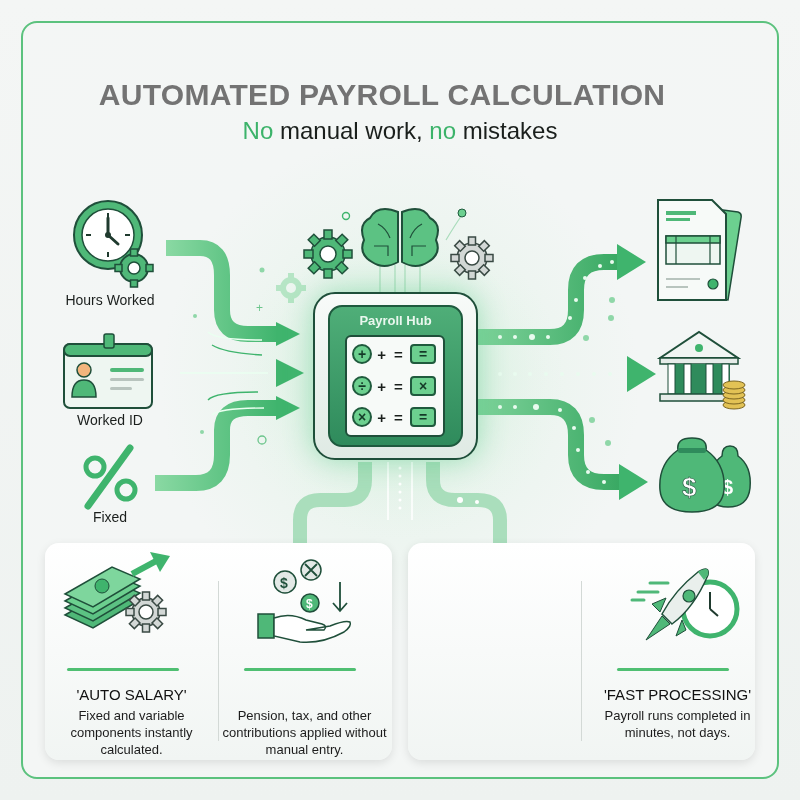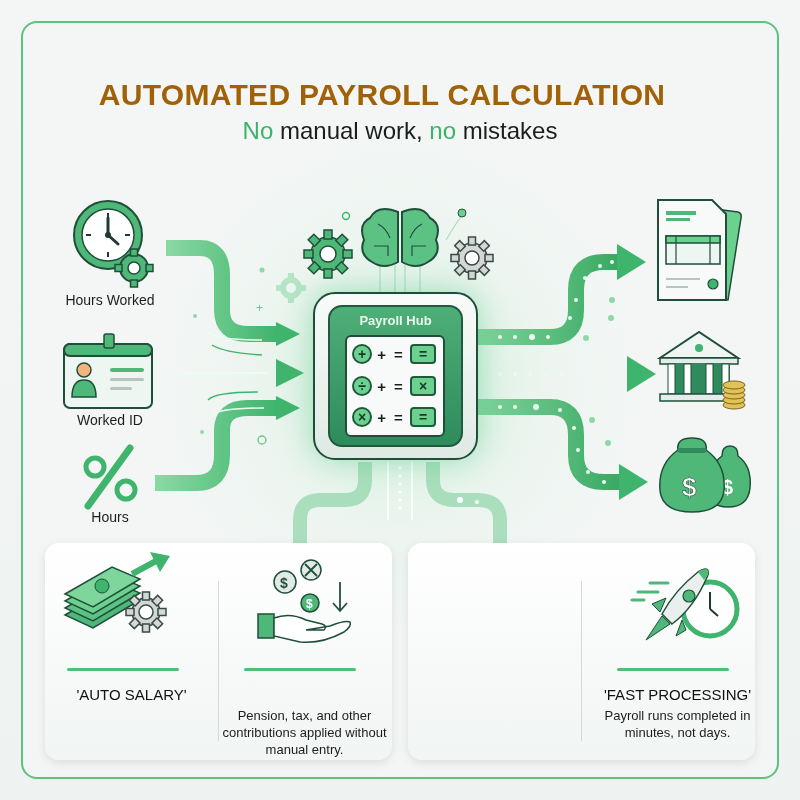--- a/index.html
+++ b/index.html
@@ -9,21 +9,21 @@
     font-family: "Liberation Sans", "DejaVu Sans", sans-serif;
     position: relative;
   }
   .frame {
     position: absolute; left: 21px; top: 21px; width: 758px; height: 758px;
     border: 2px solid #5cc27e; border-radius: 16px;
     background: radial-gradient(ellipse at 50% 48%, #e3f3e8 0%, #f3f6f5 45%, #f4f6f5 100%);
   }
   .title {
     position: absolute; left: 0; width: 764px; top: 78px; text-align: center;
-    font-weight: 700; font-size: 30px; color: #a16207; letter-spacing: 0.3px;
+    font-weight: 700; font-size: 30px; color: #737373; letter-spacing: 0.3px;
   }
   .subtitle {
     position: absolute; left: 0; width: 800px; top: 117px; text-align: center;
     font-size: 24px; color: #1a1f1c;
   }
   .subtitle .hl { color: #3cb36a; }
 
   .input-label, .abs { position: absolute; }
   .input-label { font-size: 14px; color: #1b1f1d; text-align: center; }
 
@@ -243,21 +243,21 @@
 
   <g>
     <circle cx="95" cy="467" r="9" fill="none" stroke="#3fb46d" stroke-width="5"></circle>
     <circle cx="126" cy="490" r="9" fill="none" stroke="#3fb46d" stroke-width="5"></circle>
     <line x1="130" y1="448" x2="88" y2="506" stroke="#3fb46d" stroke-width="7" stroke-linecap="round"></line>
   </g>
 </svg>
 
 <div class="input-label" style="left:40px;top:292px;width:140px;">Hours Worked</div>
 <div class="input-label" style="left:40px;top:412px;width:140px;">Worked ID</div>
-<div class="input-label" style="left:40px;top:509px;width:140px;">Hours</div>
+<div class="input-label" style="left:40px;top:509px;width:140px;">Fixed</div>
 
 <svg class="layer" width="800" height="800">
   <g transform="translate(328,254)">
     <g fill="#4fb878" stroke="#1f4f3a" stroke-width="1.5">
       <circle r="17"></circle>
       <rect x="-4" y="-24" width="8" height="9"></rect>
         <rect x="-4" y="15" width="8" height="9"></rect>
         <rect x="-24" y="-4" width="9" height="8"></rect>
         <rect x="15" y="-4" width="9" height="8"></rect>
       <rect x="-4" y="-24" width="8" height="9" transform="rotate(45)"></rect>
@@ -388,20 +388,21 @@
               <rect x="-3.5" y="-20" width="7" height="8" transform="rotate(135)"></rect>
               <rect x="-3.5" y="-20" width="7" height="8" transform="rotate(225)"></rect>
               <rect x="-3.5" y="-20" width="7" height="8" transform="rotate(315)"></rect>
           </g>
           <circle r="7" fill="#ffffff" stroke="#3a4a44" stroke-width="1.5"></circle>
         </g>
       </g>
     </svg>
     <div class="rule"></div>
     <div class="ftitle">'AUTO SALARY'</div>
+    <div class="fdesc">Fixed and variable components instantly calculated.</div>
   </div>
   <div class="card-divider"></div>
   <div class="feature" style="left:173px;">
     <svg width="173" height="125">
       <g transform="translate(-218,-543)">
         <circle cx="285" cy="582" r="11" fill="#e3e9e6" stroke="#1f4f3a" stroke-width="1.5"></circle>
         <text x="280" y="588" font-size="14" font-weight="700" fill="#1f4f3a">$</text>
         <circle cx="311" cy="570" r="10" fill="#e3e9e6" stroke="#1f4f3a" stroke-width="1.5"></circle>
         <path d="M305 564 L317 576 M317 564 L305 576" stroke="#1f4f3a" stroke-width="1.8"></path>
         <circle cx="310" cy="603" r="9" fill="#4fb878" stroke="#1f4f3a" stroke-width="1.5"></circle>

